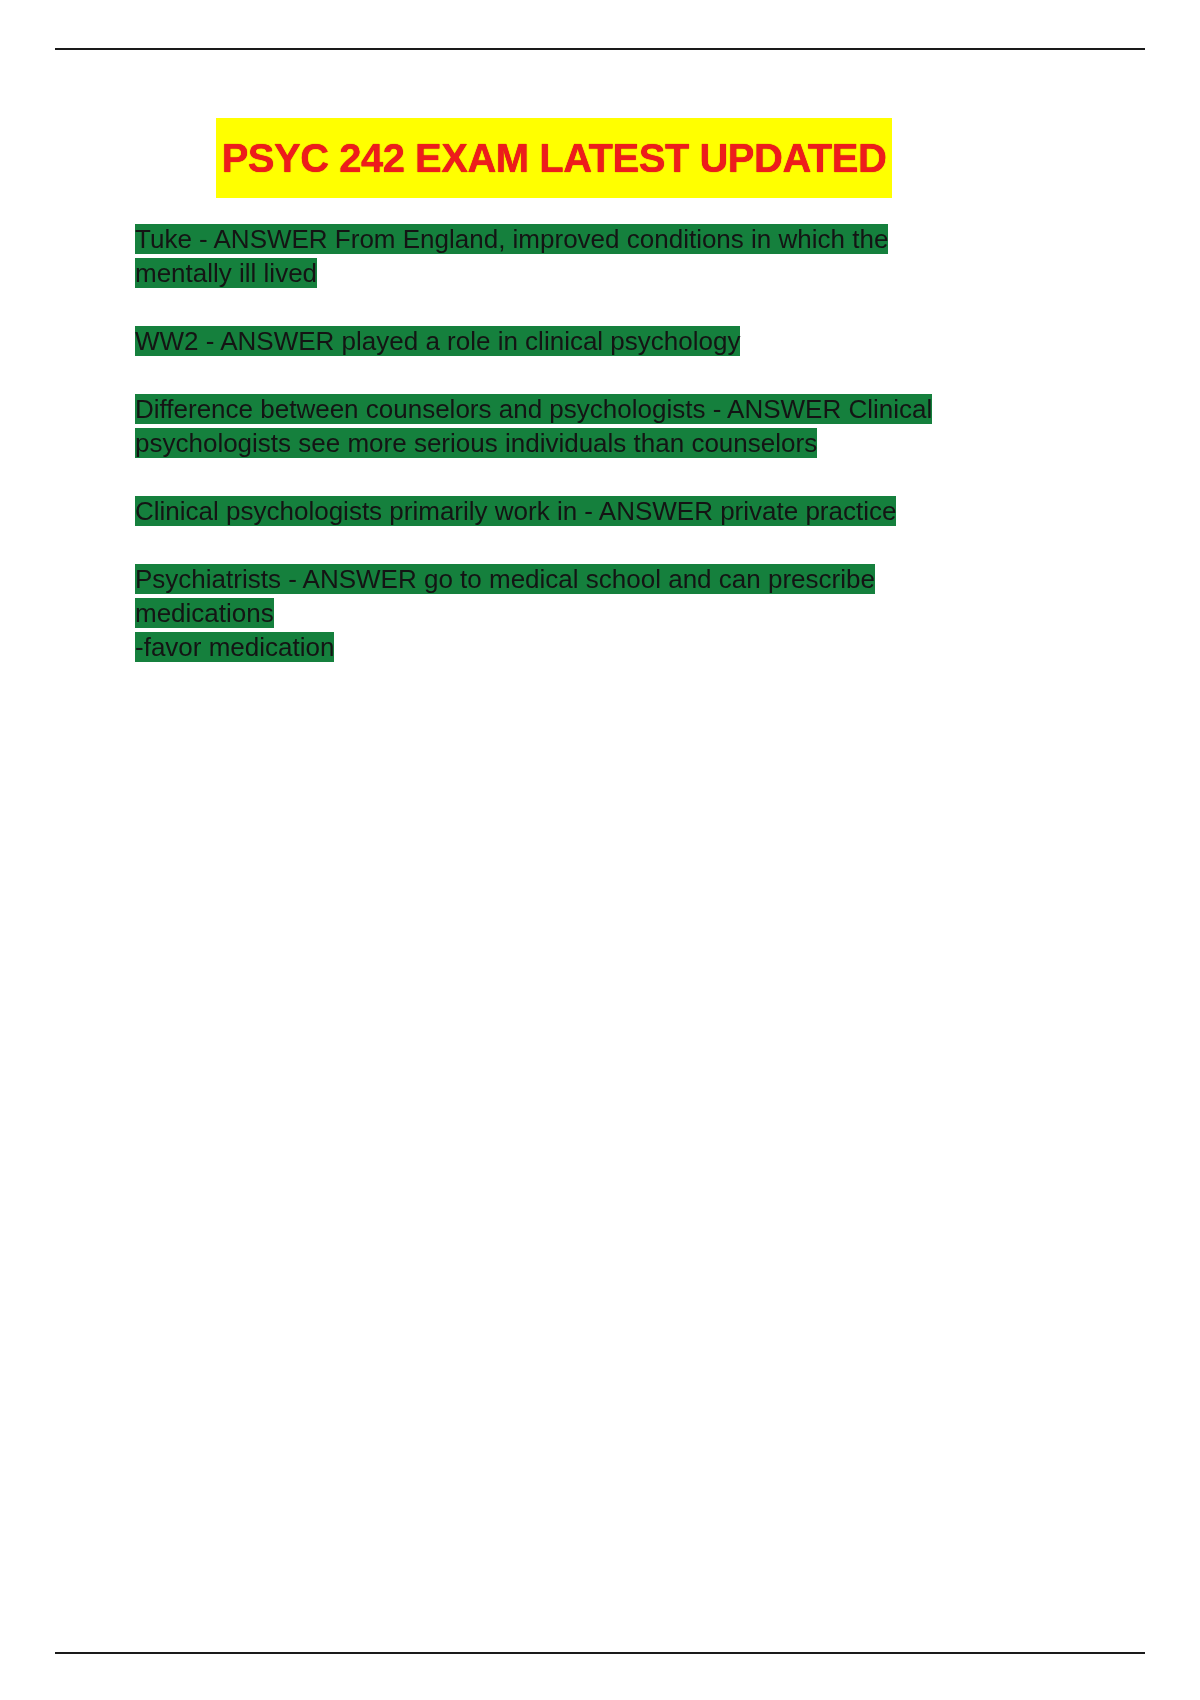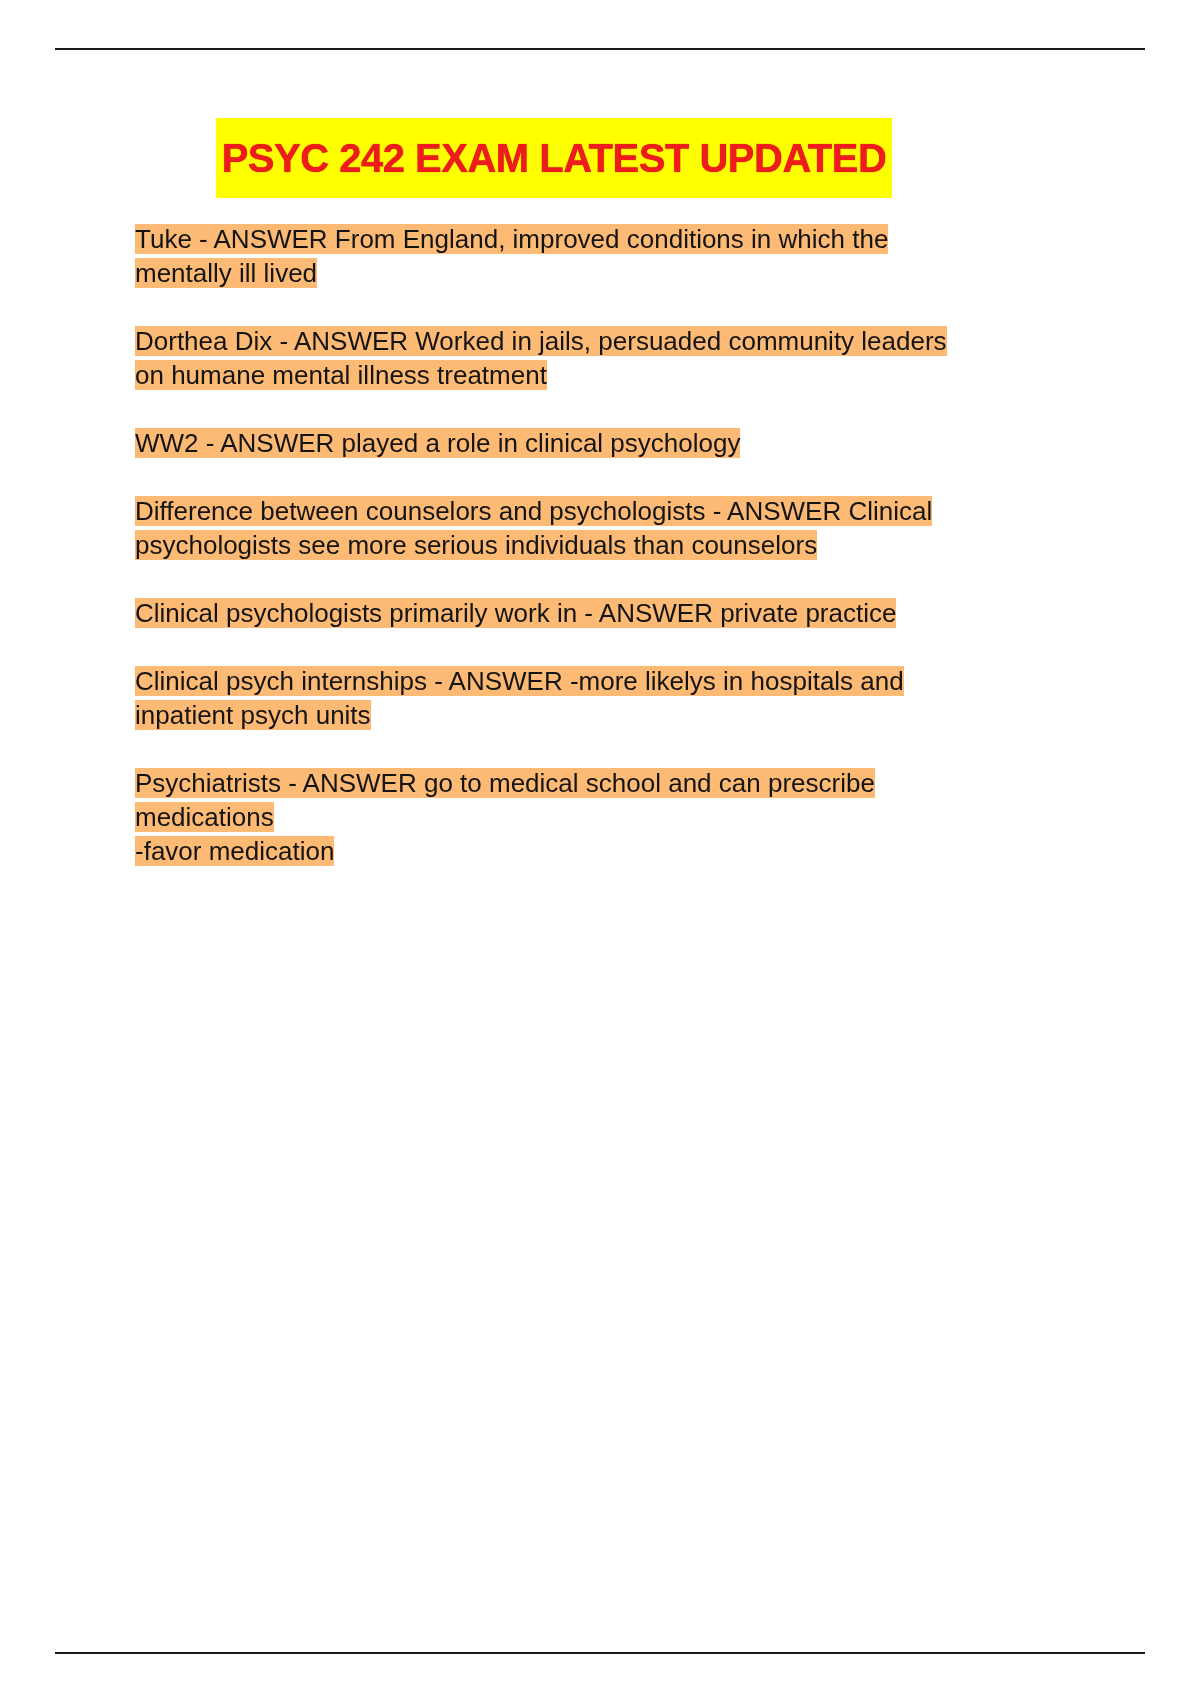--- a/index.html
+++ b/index.html
@@ -48,52 +48,50 @@
     text-shadow: 0 0 1px #b30000;
   }
 
   p.entry {
     margin: 0 0 34px 0;
     font-size: 26px;
     line-height: 34px;
     font-weight: 400;
   }
   .hl {
-    background: #fdba74;
+    background: #15803d;
     color: #141414;
     white-space: pre-line;
     box-decoration-break: clone;
     -webkit-box-decoration-break: clone;
   }
 </style>
 </head>
 <body>
 
 <div class="page">
 
   <div class="rule rule-top"></div>
 
   <div class="content">
 
     <h1 class="title"><span class="title-hl">PSYC 242 EXAM LATEST UPDATED</span></h1>
 
     <p class="entry"><span class="hl">Tuke - ANSWER From England, improved conditions in which the mentally ill lived</span></p>
 
 
-    <p class="entry"><span class="hl">Dorthea Dix - ANSWER Worked in jails, persuaded community leaders on humane mental illness treatment</span></p>
 
 
 
     <p class="entry"><span class="hl">WW2 - ANSWER played a role in clinical psychology</span></p>
 
     <p class="entry"><span class="hl">Difference between counselors and psychologists - ANSWER Clinical psychologists see more serious individuals than counselors</span></p>
 
     <p class="entry"><span class="hl">Clinical psychologists primarily work in - ANSWER private practice</span></p>
 
-    <p class="entry"><span class="hl">Clinical psych internships - ANSWER -more likelys in hospitals and inpatient psych units</span></p>
 
 
     <p class="entry"><span class="hl">Psychiatrists - ANSWER go to medical school and can prescribe medications
 -favor medication</span></p>
 
   </div>
 
   <div class="rule rule-bottom"></div>
 
 </div>

